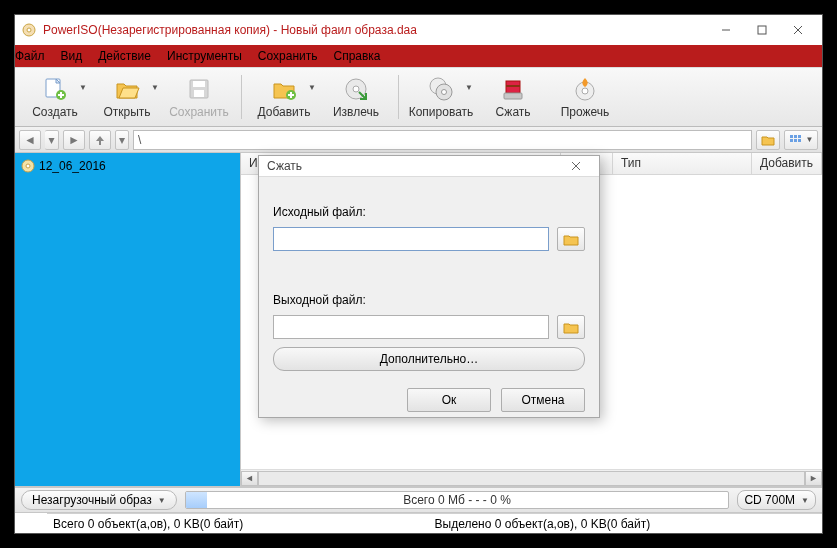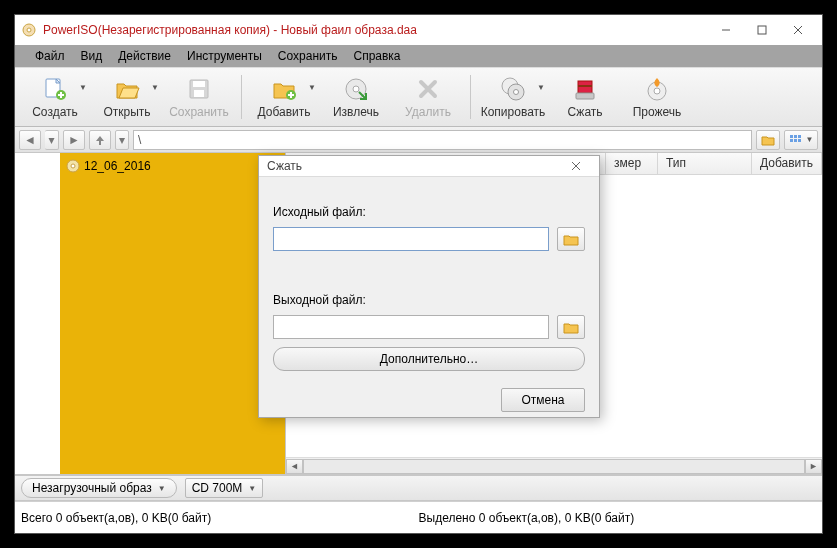--- a/index.html
+++ b/index.html
@@ -3,52 +3,52 @@
 <meta charset="utf-8">
 <style>
 * { box-sizing: border-box; margin: 0; padding: 0; font-family: "Segoe UI", Tahoma, sans-serif; font-size: 12px; }
 body { background: #000; width: 837px; height: 548px; position: relative; }
 .app-window { position: absolute; left: 14px; top: 14px; width: 809px; height: 520px; background: #fff; border: 1px solid #555; display: flex; flex-direction: column; overflow: hidden; }
 .titlebar { height: 30px; display: flex; align-items: center; padding: 0 6px; background: #fff; color: #b91c1c; }
 .titlebar .app-icon { width: 16px; height: 16px; margin-right: 6px; }
 .titlebar .title { flex: 1; font-size: 12px; }
 .win-controls { display: flex; gap: 0; }
 .win-btn { width: 36px; height: 24px; display: flex; align-items: center; justify-content: center; color: #555; }
-.menubar { height: 22px; display: flex; align-items: center; gap: 16px; padding: 0 20px; background: #a3a3a3; }
+.menubar { height: 22px; display: flex; align-items: center; gap: 16px; padding: 0 0; background: #b91c1c; }
 .menubar span { color: #000; }
 .toolbar { height: 60px; background: linear-gradient(#f8f8f8,#e7e7e7); border-top: 1px solid #ddd; border-bottom: 1px solid #bbb; display: flex; align-items: center; padding: 0 4px; }
 .tool-btn { display: flex; flex-direction: column; align-items: center; justify-content: center; width: 72px; height: 56px; color: #333; position: relative; }
 .tool-btn.disabled { color: #aaa; }
 .tool-btn .ico { width: 28px; height: 28px; margin-bottom: 2px; display:flex; align-items:center; justify-content:center; }
 .tool-btn .caret { position: absolute; right: 4px; top: 14px; font-size: 8px; color: #555; }
 .tool-sep { width: 1px; height: 44px; background: #c8c8c8; margin: 0 6px; }
 .pathbar { height: 26px; background: linear-gradient(#f1f1f1,#e2e2e2); border-bottom: 1px solid #c7c7c7; display: flex; align-items: center; padding: 0 4px; gap: 4px; }
 .nav-btn { width: 22px; height: 20px; border: 1px solid #c2c2c2; background: linear-gradient(#fdfdfd,#e9e9e9); border-radius: 2px; display:flex; align-items:center; justify-content:center; color:#777; }
 .path-input { flex: 1; height: 20px; border: 1px solid #bcbcbc; background: #fff; padding: 0 4px; color:#555; }
 .view-btn { width: 24px; height: 20px; border: 1px solid #c2c2c2; background: linear-gradient(#fdfdfd,#e9e9e9); border-radius: 2px; display:flex; align-items:center; justify-content:center; }
 .content { flex: 1; display: flex; border-bottom: 1px solid #c7c7c7; min-height:0; }
-.tree { width: 226px; border-right: 1px solid #c7c7c7; background: #eab308; padding: 4px 6px; overflow:hidden;margin-left:45px; }
+.tree { width: 226px; border-right: 1px solid #c7c7c7; background: #0ea5e9; padding: 4px 6px; overflow:hidden; }
 .tree-item { display: flex; align-items: center; gap: 4px; height: 18px; color:#000; }
 .list-area { flex: 1; display: flex; flex-direction: column; min-width:0; }
 .list-header { height: 22px; display: flex; border-bottom: 1px solid #d6d6d6; background: linear-gradient(#fafafa,#eee); }
 .col { padding: 3px 8px; border-right: 1px solid #d6d6d6; color:#333; }
 .col-name { width: 320px; }
 .col-size { width: 52px; }
 .col-type { flex: 1; }
 .col-mod { width: 70px; text-align:right; }
 .list-body { flex: 1; background: #fff; position: relative; }
 .hscroll { height: 17px; background: #f0f0f0; border-top: 1px solid #ddd; display:flex; align-items:center; }
 .hscroll .arrow { width:17px; height:15px; background:linear-gradient(#f8f8f8,#e0e0e0); border:1px solid #c2c2c2; display:flex;align-items:center;justify-content:center; color:#666; font-size:9px;}
 .hscroll .track { flex:1; height:15px; background:#eaeaea; border:1px solid #c2c2c2;}
 .status1 { height: 26px; background: linear-gradient(#f4f4f4,#e4e4e4); display: flex; align-items: center; padding: 0 6px; gap: 8px; border-top:1px solid #c7c7c7; border-bottom:1px solid #c7c7c7;}
 .status1 .boot-btn { height: 20px; border:1px solid #b9b9b9; background: linear-gradient(#fdfdfd,#e6e6e6); border-radius:10px; padding:0 10px; display:flex; align-items:center;}
 .usage { flex:1; height:18px; border:1px solid #b9b9b9; background:#fff; border-radius:2px; display:flex; align-items:center; justify-content:center; color:#333; position:relative; overflow:hidden;}
 .usage .fill { position:absolute; left:0; top:0; bottom:0; width:4%; background:linear-gradient(#cfe5ff,#a7cdfb);}
-.cd-select { height:20px; border:1px solid #b9b9b9; background:linear-gradient(#fdfdfd,#e6e6e6); border-radius:2px; padding:0 6px; display:flex; align-items:center; gap:6px;}
-.status2 { height: 32px; background: #fff; display: flex; align-items: center; padding: 0 6px; border-top:1px solid #d0d0d0;}
+.cd-select { height:20px; border:1px solid #b9b9b9; background:linear-gradient(#fdfdfd,#e6e6e6); border-radius:8px; padding:0 6px; display:flex; align-items:center; gap:6px;}
+.status2 { height: 20px; background: #fff; display: flex; align-items: center; padding: 0 6px; border-top:1px solid #d0d0d0;margin-left:32px;}
 .status2 .cell { flex:1; }
 
 .dialog { position: absolute; left: 243px; top: 140px; width: 342px; height: 263px; background: #f0f0f0; border: 1px solid #a7a7a7; box-shadow: 3px 3px 12px rgba(0,0,0,.25); display:flex; flex-direction:column; }
 .dialog .dlg-title { height: 26px; background: #fff; display:flex; align-items:center; padding:0 8px; color:#444; border-bottom:1px solid #dcdcdc;}
 .dialog .dlg-close { margin-left:auto; width:30px; height:20px; display:flex; align-items:center; justify-content:center; color:#666;}
 .dialog .dlg-body { flex:1; padding: 12px 14px; display:flex; flex-direction:column; gap:8px;}
 .dlg-label { color:#000;margin-top:16px; }
 .dlg-row { display:flex; gap:8px; align-items:center; }
 .dlg-input { flex:1; height:24px; border:1px solid #7a9ecb; background:#fff; padding:0 4px; }
 .dlg-input.plain { border-color:#b0b0b0; }
@@ -150,28 +150,20 @@
           <svg width="26" height="26">
             <circle cx="13" cy="13" r="10" fill="#e9e9e9" stroke="#a9a9a9"></circle>
             <circle cx="13" cy="13" r="3" fill="#fff" stroke="#a9a9a9"></circle>
             <path d="M18 8l6 6M24 8l-6 6" stroke="none"></path>
             <path d="M18 14h6v-6" fill="none"></path>
             <path d="M16 16l7 7M23 17v6h-6" stroke="#3a9b3a" stroke-width="2" fill="none"></path>
           </svg>
         </span>
       <span>Извлечь</span>
     </div>
-    <div class="tool-btn disabled">
-      <span class="ico">
-          <svg width="26" height="26">
-            <path d="M6 6l14 14M20 6L6 20" stroke="#c8c8c8" stroke-width="4" stroke-linecap="round"></path>
-          </svg>
-        </span>
-      <span>Удалить</span>
-    </div>
     <div class="tool-sep"></div>
     <div class="tool-btn">
       <span class="ico">
           <svg width="26" height="26">
             <circle cx="10" cy="10" r="8" fill="#eee" stroke="#aaa"></circle>
             <circle cx="16" cy="16" r="8" fill="#e2e2e2" stroke="#9a9a9a"></circle>
             <circle cx="16" cy="16" r="2.5" fill="#fff" stroke="#9a9a9a"></circle>
           </svg>
         </span>
       <span>Копировать</span>
@@ -254,20 +246,24 @@
         <div class="arrow">►</div>
       </div>
     </div>
   </div>
 
   <div class="status1">
     <div class="boot-btn">
         <span>Незагрузочный образ</span>
         <span style="margin-left:6px;font-size:8px;color:#555">▼</span>
       </div>
+    <div class="usage">
+        <div class="fill"></div>
+        <span style="position:relative">Всего  0 Мб  - - -  0 %</span>
+      </div>
     <div class="cd-select">
         <span>CD 700M</span>
         <span style="font-size:8px;color:#555">▼</span>
       </div>
   </div>
 
   <div class="status2">
     <div class="cell">Всего 0 объект(а,ов),  0 KB(0 байт)</div>
     <div class="cell">Выделено 0 объект(а,ов), 0 KB(0 байт)</div>
   </div>
@@ -301,18 +297,21 @@
               <path d="M1 4h5l1 1h8v8H1z" fill="#f5c451" stroke="#c9941e"></path>
             </svg>
           </div>
       </div>
       <div class="adv-btn">
           <span>Дополнительно…</span>
         </div>
     </div>
     <div class="dlg-buttons">
       <div class="dlg-btn">
+          <span>Ок</span>
+        </div>
+      <div class="dlg-btn">
           <span>Отмена</span>
         </div>
     </div>
   </div>
 
 </div>
 
 </body></html>

